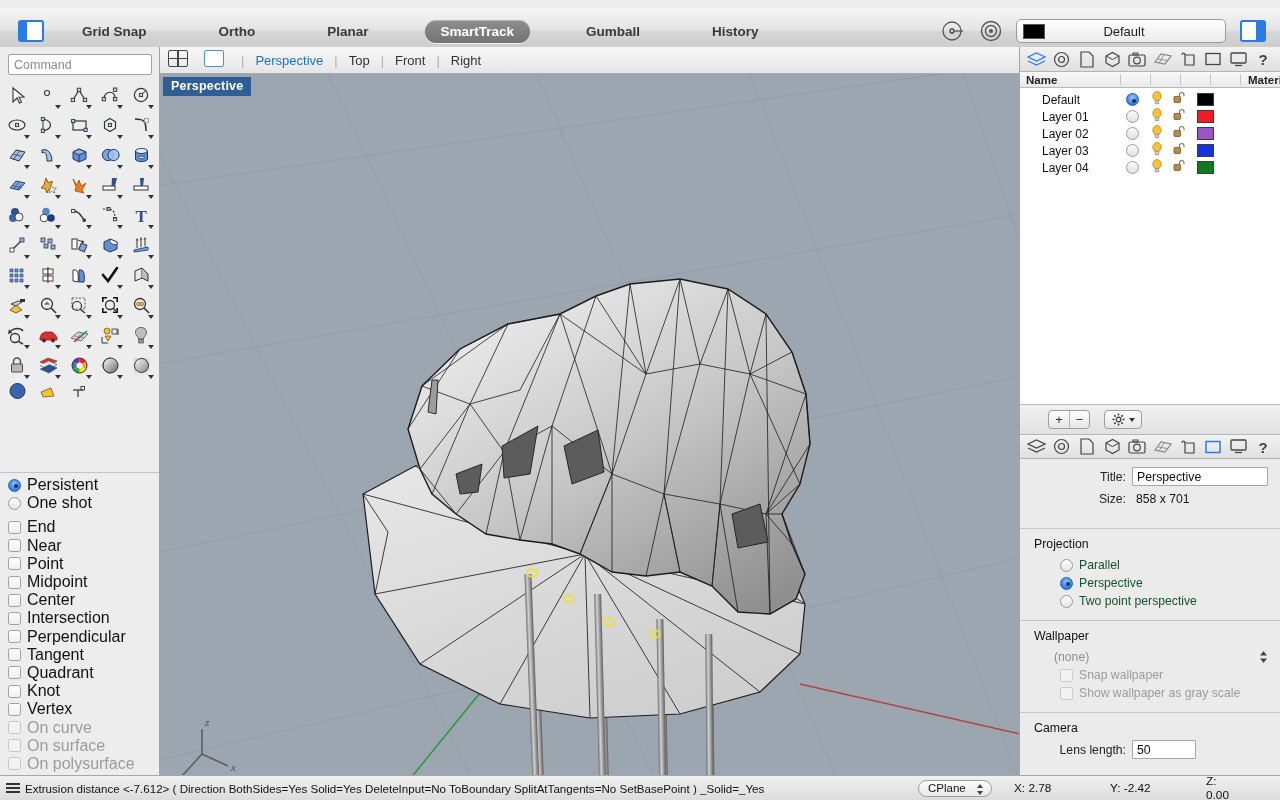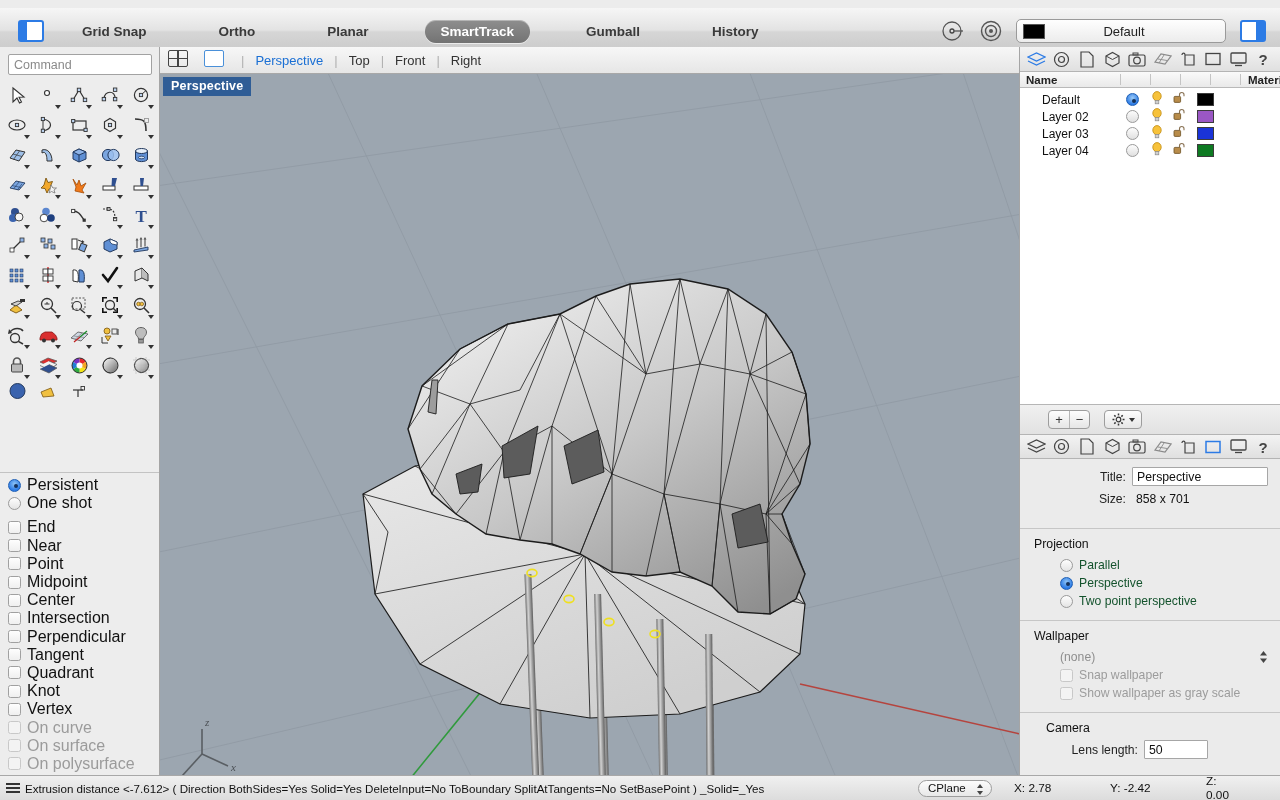--- a/index.html
+++ b/index.html
@@ -1043,20 +1043,37 @@
         </span>
         <span class="lr-lock">
           <svg width="14" height="14" viewBox="0 0 14 14">
               <path d="M7.5 5.5 L7.5 3.8 A2.2 2.2 0 0 1 12 3.8 L12 5.2" fill="none" stroke="#8a7355" stroke-width="1.1"></path>
               <rect x="2" y="5.4" width="6.6" height="6" rx="1" fill="#b88c4a" stroke="#6b4f22" stroke-width=".8"></rect>
             </svg>
         </span>
         <span class="lr-color" style="background:#000000"></span>
       </div>
       <div class="layer-row">
+        <span class="layer-name">Layer 01</span>
+        <span class="lr-radio"></span>
+        <span class="lr-bulb">
+          <svg width="14" height="14" viewBox="0 0 14 14">
+              <ellipse cx="7" cy="5.2" rx="4.2" ry="4.6" fill="#f7c23b" stroke="#c08a10" stroke-width=".8"></ellipse>
+              <rect x="5.2" y="9.4" width="3.6" height="3.4" fill="#d0d0d0" stroke="#8a8a8a" stroke-width=".7"></rect>
+            </svg>
+        </span>
+        <span class="lr-lock">
+          <svg width="14" height="14" viewBox="0 0 14 14">
+              <path d="M7.5 5.5 L7.5 3.8 A2.2 2.2 0 0 1 12 3.8 L12 5.2" fill="none" stroke="#8a7355" stroke-width="1.1"></path>
+              <rect x="2" y="5.4" width="6.6" height="6" rx="1" fill="#b88c4a" stroke="#6b4f22" stroke-width=".8"></rect>
+            </svg>
+        </span>
+        <span class="lr-color" style="background:#ee1c24"></span>
+      </div>
+      <div class="layer-row">
         <span class="layer-name">Layer 02</span>
         <span class="lr-radio"></span>
         <span class="lr-bulb">
           <svg width="14" height="14" viewBox="0 0 14 14">
               <ellipse cx="7" cy="5.2" rx="4.2" ry="4.6" fill="#f7c23b" stroke="#c08a10" stroke-width=".8"></ellipse>
               <rect x="5.2" y="9.4" width="3.6" height="3.4" fill="#d0d0d0" stroke="#8a8a8a" stroke-width=".7"></rect>
             </svg>
         </span>
         <span class="lr-lock">
           <svg width="14" height="14" viewBox="0 0 14 14">
@@ -1210,40 +1227,40 @@
           <span class="lbl">Perspective</span>
         </div>
         <div class="opt-row">
           <div class="radio"></div>
           <span class="lbl">Two point perspective</span>
         </div>
       </div>
 
       <div class="prop-sec" style="padding-left:14px">
         <div class="grp-title">Wallpaper</div>
-        <div style="display:flex;align-items:center;margin-left:26px;height:18px">
+        <div style="display:flex;align-items:center;margin-left:20px;height:18px">
           <span style="font-size:12.2px;color:#8e8e8e">(none)</span>
           <span class="stepper">
             <svg width="9" height="16" viewBox="0 0 9 16">
                 <polygon points="4.5,2 8,6.5 1,6.5" fill="#444"></polygon>
                 <polygon points="4.5,14 8,9.5 1,9.5" fill="#444"></polygon>
               </svg>
           </span>
         </div>
         <div class="opt-row dim">
           <div class="cbox dim"></div>
           <span class="lbl">Snap wallpaper</span>
         </div>
         <div class="opt-row dim">
           <div class="cbox dim"></div>
           <span class="lbl">Show wallpaper as gray scale</span>
         </div>
       </div>
 
-      <div class="prop-sec" style="padding-left:26px;border-bottom:none">
+      <div class="prop-sec" style="padding-left:14px;border-bottom:none">
         <div class="grp-title">Camera</div>
         <div class="prop-row">
           <span class="prop-lbl" style="width:92px">Lens length:</span>
           <input class="prop-input" style="width: 64px; margin-left: 6px;" value="50">
         </div>
       </div>
     </div>
   </div>
 
   <div class="statusbar">

